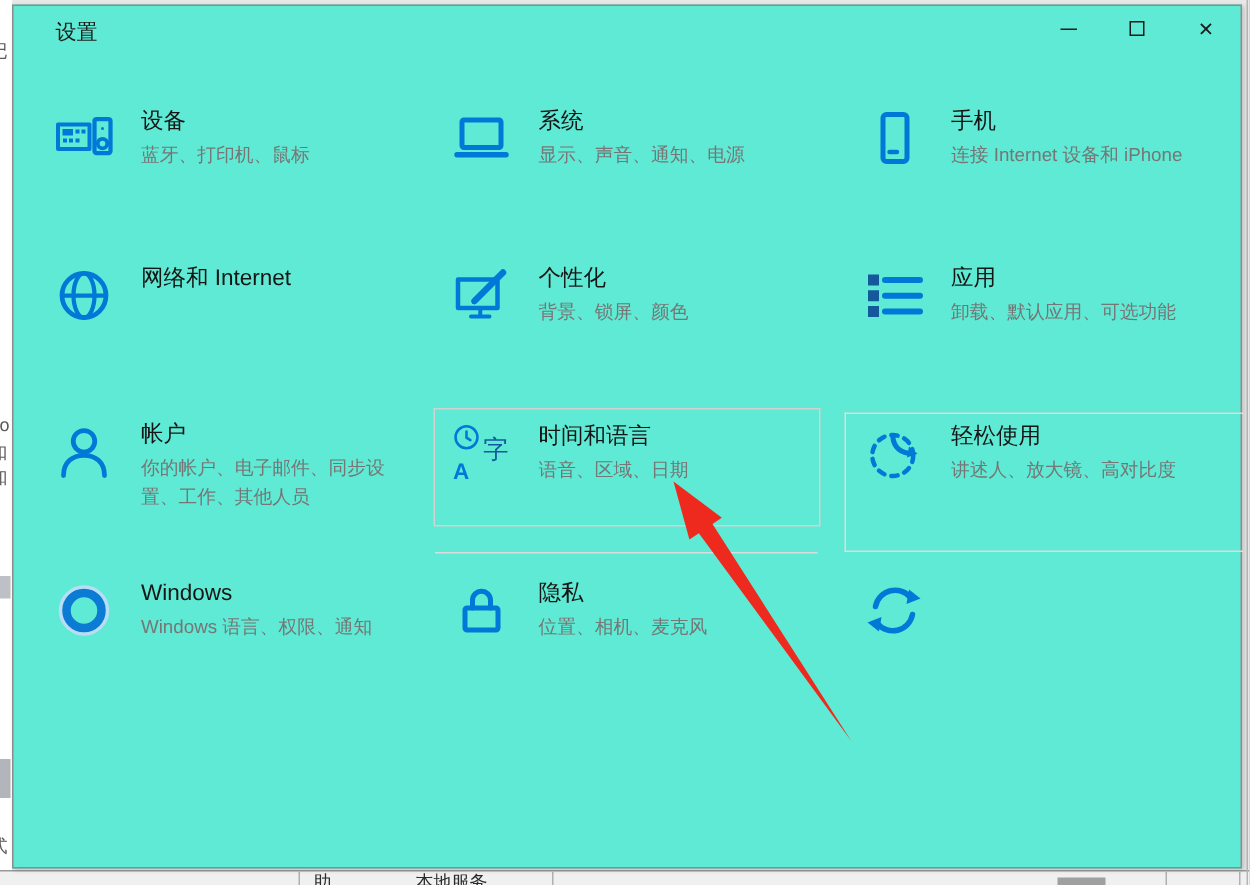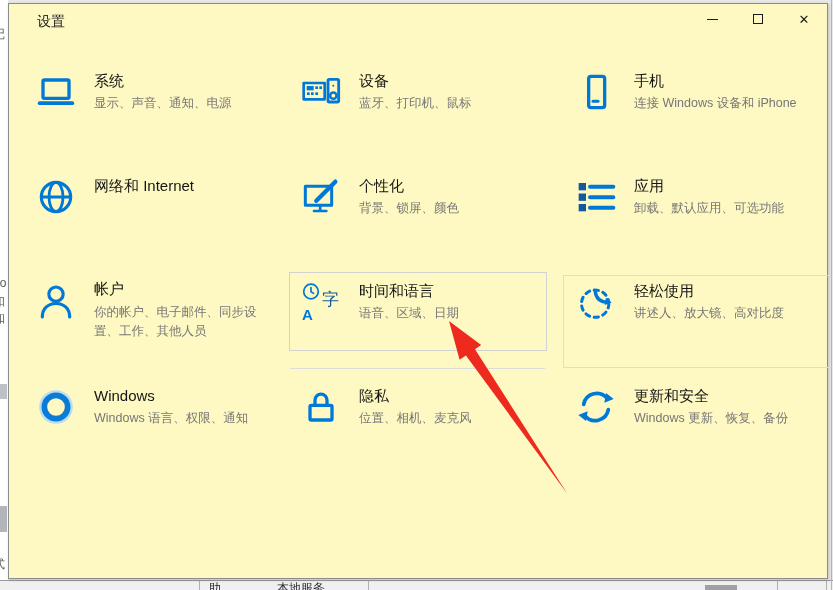--- a/index.html
+++ b/index.html
@@ -15,21 +15,21 @@
   .left-block{position:absolute;background:#bdc1c5;z-index:0;}
   .bottom-strip{position:absolute;left:0;top:580px;width:833px;height:10px;background:#f0f0f0;overflow:hidden;z-index:0;border-top:1px solid #9a9a9a;}
   .bottom-strip .frag{position:absolute;top:1px;font-size:12px;line-height:13px;color:#2b2b2b;white-space:nowrap;}
   .bottom-strip .vline{position:absolute;top:0;width:1px;height:10px;background:#b0b0b0;}
   .bottom-strip .thumb{position:absolute;top:4px;left:705px;width:32px;height:6px;background:#a0a0a0;}
   .right-line{position:absolute;top:0;left:831px;width:1px;height:590px;background:#b5b5b5;z-index:0;}
 
   
   .win{
     position:absolute;left:8px;top:3px;width:820px;height:576px;
-    background:#fef9c3;border:1px solid #8c8c8c;box-sizing:border-box;z-index:1;
+    background:#5eead4;border:1px solid #8c8c8c;box-sizing:border-box;z-index:1;
     box-shadow:1px 1px 3px rgba(0,0,0,.18);
   }
   .titlebar{position:absolute;left:0;top:0;right:0;height:32px;}
   .win-title{position:absolute;left:28px;top:9px;font-size:14px;color:#1b1b1b;}
   .controls{position:absolute;right:0;top:0;height:30px;display:flex;}
   .ctrl{width:46px;height:30px;display:flex;align-items:center;justify-content:center;background:transparent;border:none;cursor:default;}
   .min-glyph{display:block;width:11px;height:1px;background:#1b1b1b;}
   .max-glyph{display:block;width:10px;height:10px;border:1px solid #1b1b1b;box-sizing:border-box;background:transparent;}
   .close-glyph{font-size:13px;color:#1b1b1b;line-height:13px;}
 
@@ -90,59 +90,59 @@
         </button>
       <button class="ctrl">
           <span class="close-glyph">✕</span>
         </button>
     </div>
   </div>
   <div class="grid" id="tileGrid">
       <div class="tile">
         <div class="icon-col">
        <span class="icon-box"><svg width="40" height="40" viewBox="0 0 24 24" fill="none" stroke="#0078d7" stroke-width="1.8" stroke-linecap="round" stroke-linejoin="round">
-              <rect x="4.2" y="4.8" width="15.6" height="11" rx="0.8" stroke-width="2"></rect>
-              <path d="M2.2 18.7h19.6" stroke-width="2.2"></path>
-            </svg></span>
-     </div>
-     <div class="txt ">
-       <div class="tile-title">系统</div>
-       <div class="tile-sub">显示、声音、通知、电源</div>
-     </div>
-      </div>
-      <div class="tile">
-        <div class="icon-col">
-       <span class="icon-box"><svg width="40" height="40" viewBox="0 0 24 24" fill="none" stroke="#0078d7" stroke-width="1.8" stroke-linecap="round" stroke-linejoin="round">
               <rect x="1.6" y="6.6" width="12.6" height="9.8" stroke-width="1.6"></rect>
               <rect x="3.4" y="8.4" width="4.2" height="2.6" fill="#0078d7" stroke="none"></rect>
               <rect x="8.6" y="8.6" width="1.6" height="1.6" fill="#0078d7" stroke="none"></rect>
               <rect x="11" y="8.6" width="1.6" height="1.6" fill="#0078d7" stroke="none"></rect>
               <rect x="3.6" y="12.2" width="1.6" height="1.6" fill="#0078d7" stroke="none"></rect>
               <rect x="6" y="12.2" width="1.6" height="1.6" fill="#0078d7" stroke="none"></rect>
               <rect x="8.6" y="12.2" width="1.6" height="1.6" fill="#0078d7" stroke="none"></rect>
               <rect x="16.2" y="4.4" width="6.4" height="13.6" rx="0.8" stroke-width="1.7"></rect>
               <circle cx="19.4" cy="14.2" r="1.9" stroke-width="1.5"></circle>
               <circle cx="19.4" cy="8.2" r="0.6" fill="#0078d7" stroke="none"></circle>
             </svg></span>
      </div>
      <div class="txt ">
        <div class="tile-title">设备</div>
        <div class="tile-sub">蓝牙、打印机、鼠标</div>
      </div>
       </div>
       <div class="tile">
         <div class="icon-col">
        <span class="icon-box"><svg width="40" height="40" viewBox="0 0 24 24" fill="none" stroke="#0078d7" stroke-width="1.8" stroke-linecap="round" stroke-linejoin="round">
+              <rect x="4.2" y="4.8" width="15.6" height="11" rx="0.8" stroke-width="2"></rect>
+              <path d="M2.2 18.7h19.6" stroke-width="2.2"></path>
+            </svg></span>
+     </div>
+     <div class="txt ">
+       <div class="tile-title">系统</div>
+       <div class="tile-sub">显示、声音、通知、电源</div>
+     </div>
+      </div>
+      <div class="tile">
+        <div class="icon-col">
+       <span class="icon-box"><svg width="40" height="40" viewBox="0 0 24 24" fill="none" stroke="#0078d7" stroke-width="1.8" stroke-linecap="round" stroke-linejoin="round">
               <rect x="7.6" y="2.6" width="9.6" height="18.8" rx="1.4" stroke-width="2"></rect>
               <path d="M10.2 17.6h3" stroke-width="1.8"></path>
             </svg></span>
      </div>
      <div class="txt ">
        <div class="tile-title">手机</div>
-       <div class="tile-sub">连接 Windows 设备和 iPhone</div>
+       <div class="tile-sub">连接 Internet 设备和 iPhone</div>
      </div>
       </div>
       <div class="tile">
         <div class="icon-col">
        <span class="icon-box"><svg width="40" height="40" viewBox="0 0 24 24" fill="none" stroke="#0078d7" stroke-width="1.8" stroke-linecap="round" stroke-linejoin="round">
               <circle cx="12" cy="12" r="8.8" stroke-width="1.9"></circle>
               <ellipse cx="12" cy="12" rx="4.2" ry="8.8" stroke-width="1.7"></ellipse>
               <path d="M3.3 12h17.4" stroke-width="1.7"></path>
             </svg></span>
      </div>
@@ -245,24 +245,20 @@
       </div>
       <div class="tile">
         <div class="icon-col">
        <span class="icon-box"><svg width="40" height="40" viewBox="0 0 24 24" fill="none" stroke="#0078d7" stroke-width="1.8" stroke-linecap="round" stroke-linejoin="round">
               <path d="M4.6 10.4a8 8 0 0 1 14.2-3.4" stroke-width="2.2"></path>
               <path d="M22.6 7.2l-5.6 2.2 1-5.8z" fill="#0078d7" stroke="none"></path>
               <path d="M19.4 13.6a8 8 0 0 1-14.2 3.4" stroke-width="2.2"></path>
               <path d="M1.4 16.8l5.6-2.2-1 5.8z" fill="#0078d7" stroke="none"></path>
             </svg></span>
      </div>
-     <div class="txt ">
-       <div class="tile-title">更新和安全</div>
-       <div class="tile-sub">Windows 更新、恢复、备份</div>
-     </div>
       </div>
     </div>
 </div>
 
 <div class="hl-box"></div>
 <div class="part-box"></div>
 <div class="hline"></div>
 <svg class="arrow-svg" width="833" height="590" viewBox="0 0 833 590">
   <polygon id="arrowPoly" points="449,321 481.2,345.1 475,349.3 567.5,494 465.9,355.5 459.6,359.7" fill="#ee2a1f"></polygon>
 </svg>

